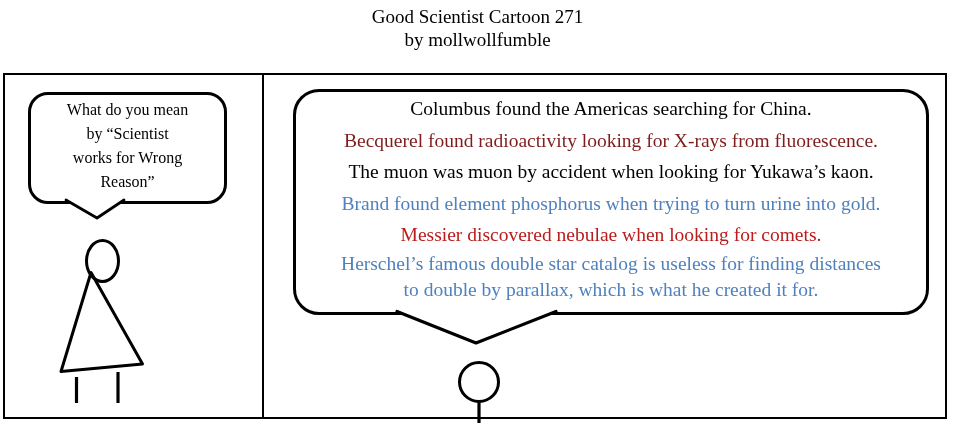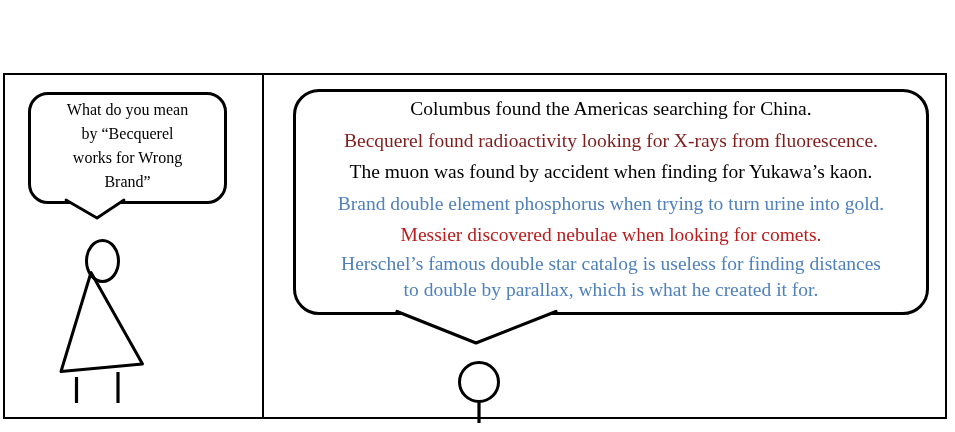--- a/index.html
+++ b/index.html
@@ -62,36 +62,40 @@
     left: 0; top: 0;
     z-index: 5;
     pointer-events: none;
   }
 </style>
 </head>
 <body>
 
 <div class="canvas">
 
+  <div class="title-block">
+    <div>Good Scientist Cartoon 271</div>
+    <div>by mollwollfumble</div>
+  </div>
 
   <div class="panel" id="panel-left"></div>
   <div class="panel" id="panel-right"></div>
 
   <div class="bubble" id="bubble-left">
     <div class="lline">What do you mean</div>
-    <div class="lline">by “Becquerel</div>
+    <div class="lline">by “Scientist</div>
     <div class="lline">works for Wrong</div>
-    <div class="lline">Brand”</div>
+    <div class="lline">Reason”</div>
   </div>
 
   <div class="bubble" id="bubble-right">
     <div class="rline" style="color: rgb(0, 0, 0);">Columbus found the Americas searching for China.</div>
     <div class="rline" style="color: #7f1d1d;">Becquerel found radioactivity looking for X-rays from fluorescence.</div>
-    <div class="rline" style="color: rgb(0, 0, 0);">The muon was found by accident when finding for Yukawa’s kaon.</div>
-    <div class="rline" style="color: rgb(79, 129, 189);">Brand double element phosphorus when trying to turn urine into gold.</div>
+    <div class="rline" style="color: rgb(0, 0, 0);">The muon was muon by accident when looking for Yukawa’s kaon.</div>
+    <div class="rline" style="color: rgb(79, 129, 189);">Brand found element phosphorus when trying to turn urine into gold.</div>
     <div class="rline" style="color: #b91c1c;">Messier discovered nebulae when looking for comets.</div>
     <div class="rline tight" style="color: rgb(79, 129, 189);">Herschel’s famous double star catalog is useless for finding distances</div>
     <div class="rline tight" style="color: rgb(79, 129, 189);">to double by parallax, which is what he created it for.</div>
   </div>
 
   <svg class="overlay" width="955" height="432" viewBox="0 0 955 432">
 
     <path d="M66,200 L97,218 L124,200" fill="#ffffff" stroke="#000000" stroke-width="2.8" stroke-linejoin="round" stroke-linecap="round"></path>
 
     <path d="M397,311.5 L476,343 L556,311.5" fill="#ffffff" stroke="#000000" stroke-width="3.2" stroke-linejoin="round" stroke-linecap="round"></path>

